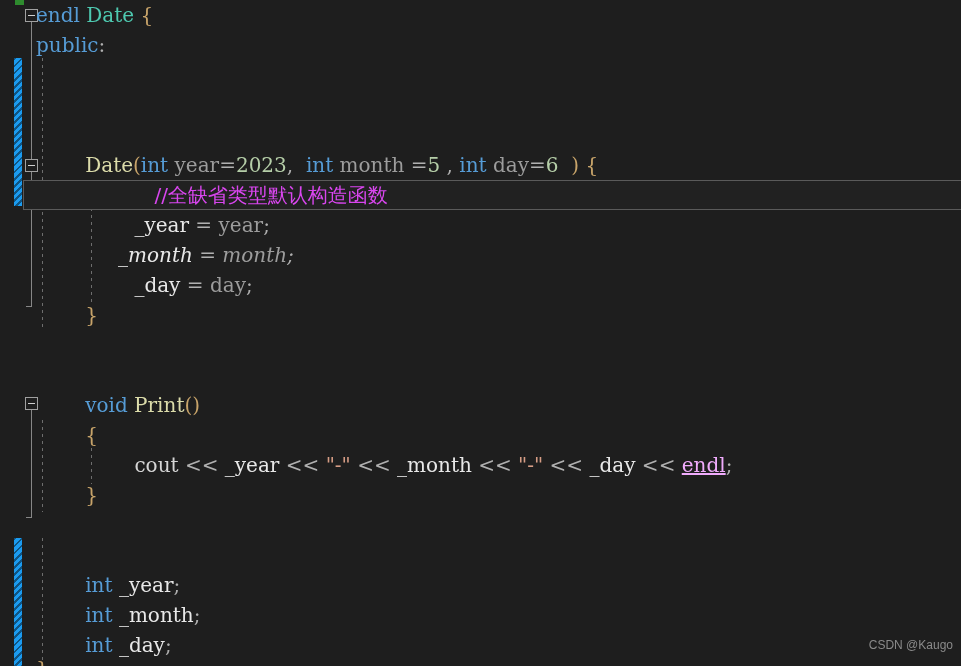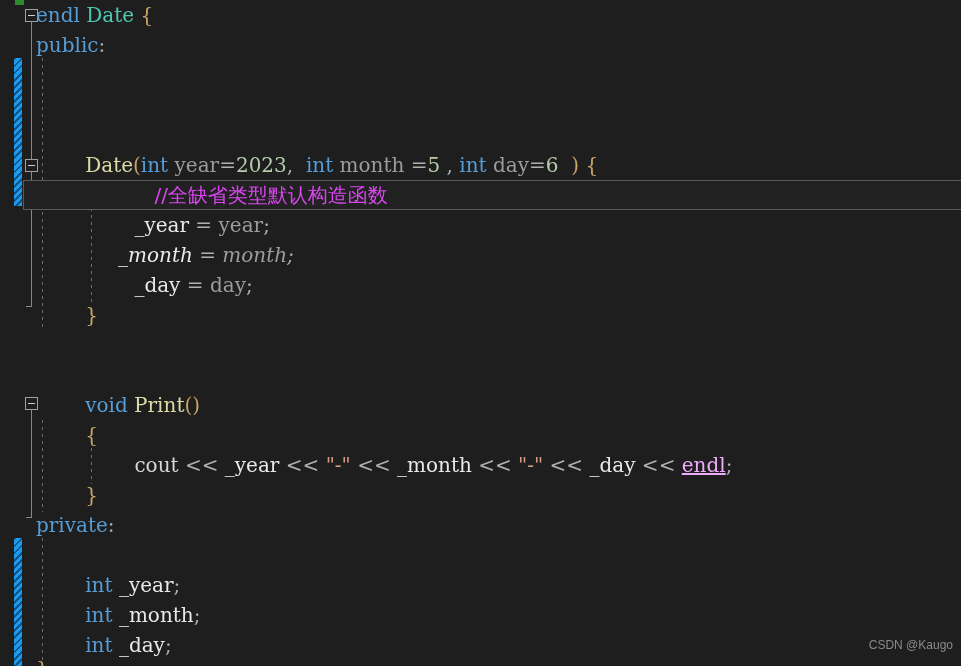--- a/index.html
+++ b/index.html
@@ -198,21 +198,20 @@
       <div class="line" style="top: 210px; padding-left: 134.4px; text-align: right;"><span class="member">_year</span><span class="punc"> = </span><span class="ident">year</span><span class="punc">;</span></div>
       <div class="line" style="top: 240px; padding-left: 118px; font-style: italic;"><span class="member">_month</span><span class="punc"> = </span><span class="ident">month</span><span class="punc">;</span></div>
       <div class="line" style="top: 270px; padding-left: 134.4px;"><span class="member">_day</span><span class="punc"> = </span><span class="ident">day</span><span class="punc">;</span></div>
       <div class="line" style="top: 300px; padding-left: 85.2px;"><span class="brace">}</span></div>
       <div class="line" style="top: 330px; padding-left: 36px;"></div>
       <div class="line" style="top: 360px; padding-left: 36px;"></div>
       <div class="line" style="top: 390px; padding-left: 85.2px;"><span class="kw">void</span><span class="punc"> </span><span class="fn">Print</span><span class="brace">()</span></div>
       <div class="line" style="top: 420px; padding-left: 85.2px;"><span class="brace">{</span></div>
       <div class="line" style="top: 450px; padding-left: 134.4px;"><span class="cout">cout</span><span class="punc"> &lt;&lt; </span><span class="member">_year</span><span class="punc"> &lt;&lt; </span><span class="str">"-"</span><span class="punc"> &lt;&lt; </span><span class="member">_month</span><span class="punc"> &lt;&lt; </span><span class="str">"-"</span><span class="punc"> &lt;&lt; </span><span class="member">_day</span><span class="punc"> &lt;&lt; </span><span class="endl">endl</span><span class="punc">;</span></div>
       <div class="line" style="top: 480px; padding-left: 85.2px;"><span class="brace">}</span></div>
-      <div class="line" style="top: 510px; padding-left: 36px;"><span class="kw">private</span><span class="punc">:</span></div>
       <div class="line" style="top: 540px; padding-left: 36px;"></div>
       <div class="line" style="top: 570px; padding-left: 85.2px;"><span class="kw">int</span><span class="punc"> </span><span class="member">_year</span><span class="punc">;</span></div>
       <div class="line" style="top: 600px; padding-left: 85.2px;"><span class="kw">int</span><span class="punc"> </span><span class="member">_month</span><span class="punc">;</span></div>
       <div class="line" style="top: 630px; padding-left: 85.2px;"><span class="kw">int</span><span class="punc"> </span><span class="member">_day</span><span class="punc">;</span></div>
       <div class="line" style="top: 654px; padding-left: 36px;"><span class="brace">};</span></div>
     </div>
 
   <div class="watermark">CSDN @Kaugo</div>
 
 </div>

